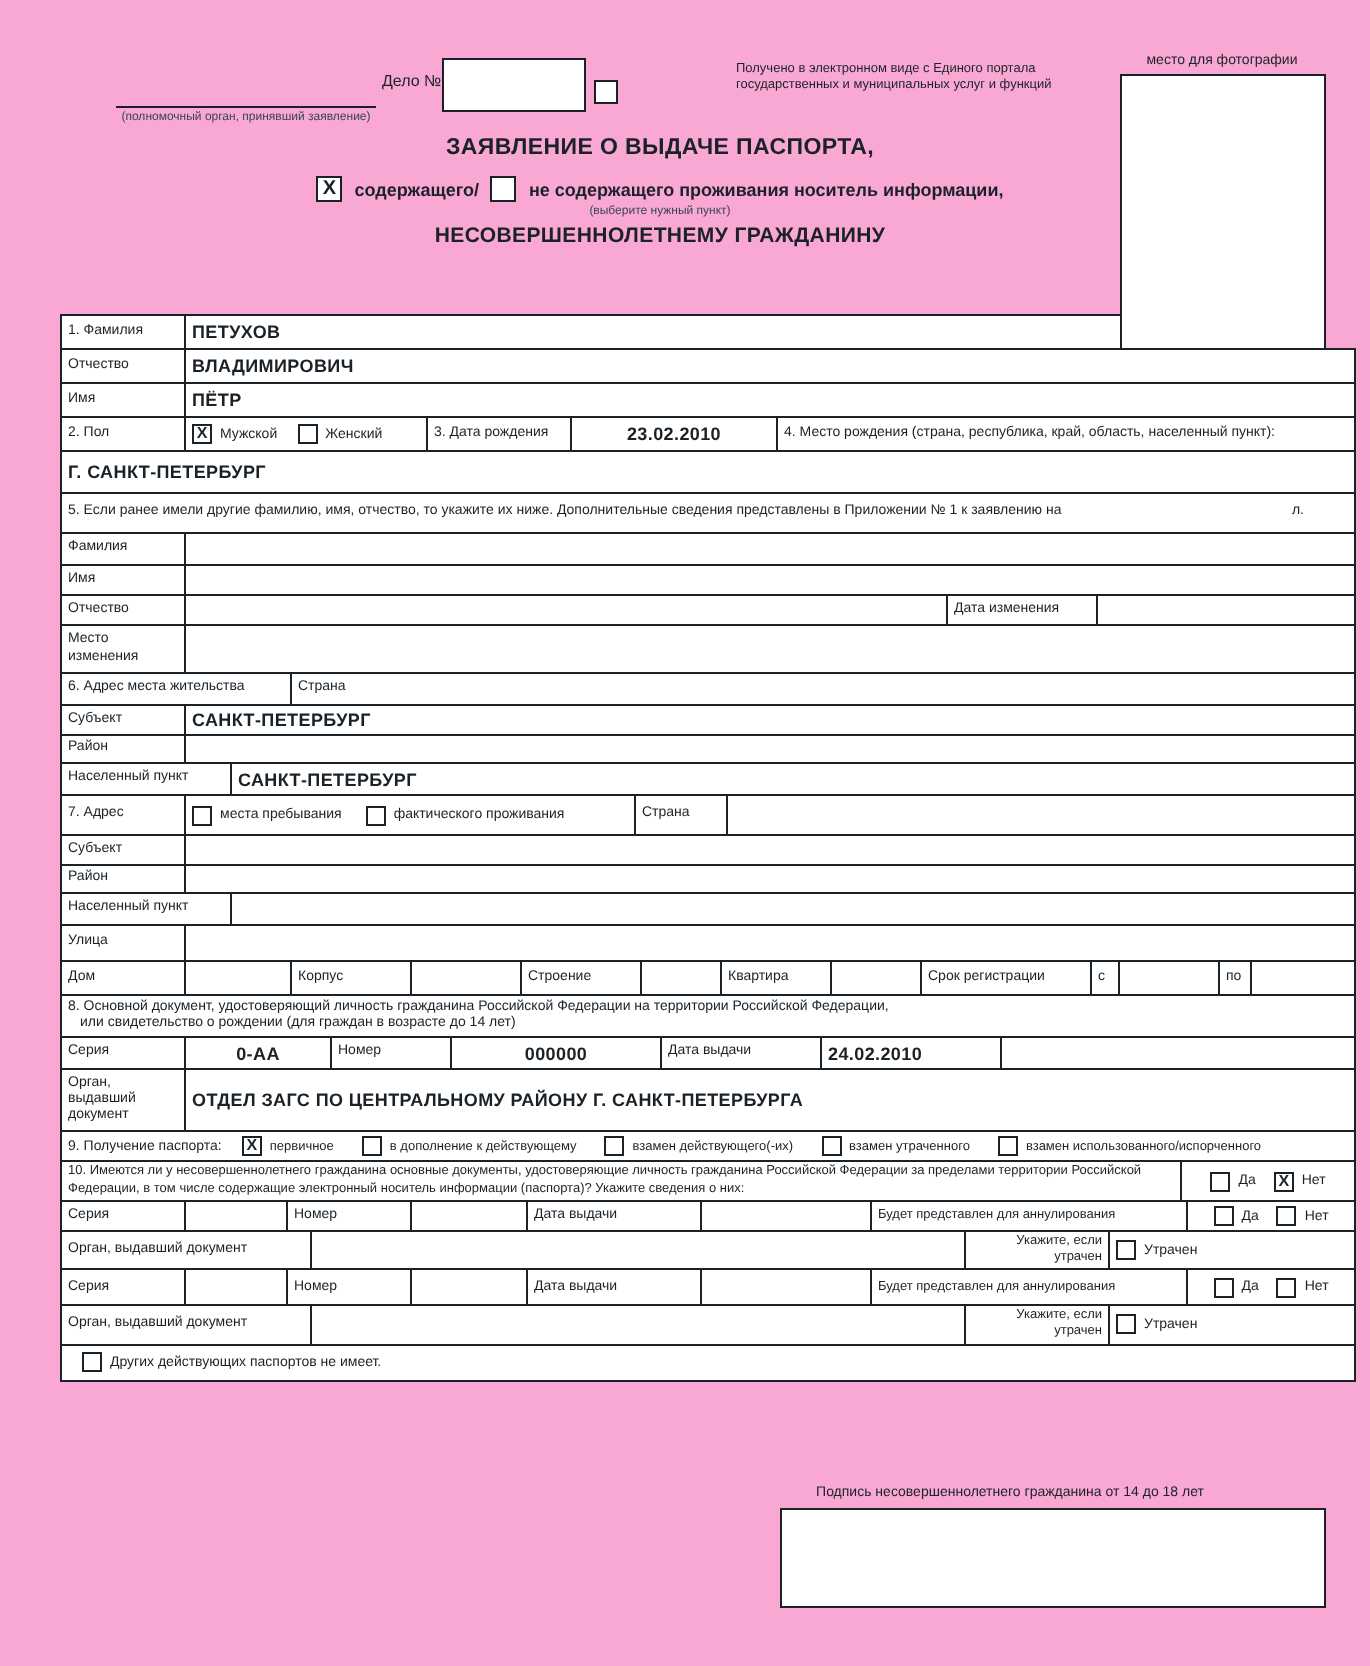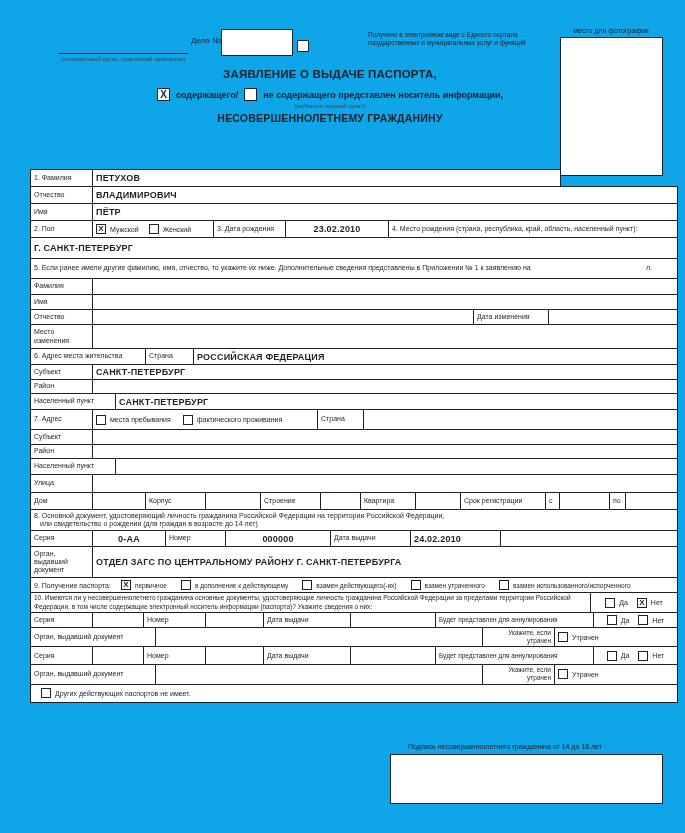--- a/index.html
+++ b/index.html
@@ -1,25 +1,25 @@
 <!DOCTYPE html>
 <html><head>
 <meta charset="utf-8">
 <style>
   html,body{margin:0;padding:0;background:#fff;}
-  .page{position:relative;width:685px;height:833px;background:#0ea5e9;overflow:hidden;
+  .page{position:relative;width:685px;height:833px;background:#f9a8d4;overflow:hidden;
         font-family:"Liberation Sans","DejaVu Sans",sans-serif;color:#1a2228;}
   .abs{position:absolute;box-sizing:border-box;}
   .box{border:1px solid #1a2228;background:#fff;}
   .cb{display:inline-flex;align-items:center;justify-content:center;width:11px;height:11px;
       border:1px solid #1a2228;font-size:9px;font-weight:bold;flex:none;background:#fff;
       box-sizing:border-box;line-height:1;}
   .cb.lg{width:13px;height:13px;font-size:10px;}
   .cb.sm{width:10px;height:10px;font-size:8px;}
-  .tbl{position:absolute;left:30px;top:170px;width:648px;}
+  .tbl{position:absolute;left:30px;top:158px;width:648px;}
   .row{display:flex;align-items:stretch;border:1px solid #1a2228;margin-top:-1px;
        box-sizing:border-box;background:#fff;width:648px;}
   .row.cut{width:531px;}
   .cell{display:flex;align-items:center;padding:1px 3px;box-sizing:border-box;
         border-right:1px solid #1a2228;overflow:hidden;}
   .cell:last-child{border-right:none;}
   .fill{flex:1 1 auto;min-width:0;}
   .fx{flex:none;}
   .lb{font-size:7px;line-height:1.15;}
   .lb65{font-size:6.5px;line-height:1.25;}
@@ -50,21 +50,21 @@
 
   <div class="abs small7" style="left:559px;top:27px;width:104px;text-align:center;">место для фотографии</div>
   <div class="abs box" style="left:560px;top:37px;width:103px;height:139px;"></div>
 
   <div class="hdr-center">
     <div class="t1">ЗАЯВЛЕНИЕ О ВЫДАЧЕ ПАСПОРТА,</div>
     <div class="optline">
       <span class="cb lg">X</span>
       <span>содержащего/</span>
       <span class="cb lg"></span>
-      <span>не содержащего представлен носитель информации,</span>
+      <span>не содержащего проживания носитель информации,</span>
     </div>
     <div class="hint">(выберите нужный пункт)</div>
     <div class="t2">НЕСОВЕРШЕННОЛЕТНЕМУ ГРАЖДАНИНУ</div>
   </div>
 
   <div class="tbl">
 
     <div class="row cut" style="min-height:18px;">
       <div class="cell fx lb" style="width:62px;">1. Фамилия</div>
       <div class="cell fill vl">ПЕТУХОВ</div>
@@ -122,21 +122,20 @@
     </div>
 
     <div class="row" style="min-height:25px;">
       <div class="cell fx lb" style="width:62px;">Место изменения</div>
       <div class="cell fill"></div>
     </div>
 
     <div class="row" style="min-height:17px;">
       <div class="cell fx lb" style="width:115px;">6. Адрес места жительства</div>
       <div class="cell fx lb" style="width:48px;">Страна</div>
-      <div class="cell fill vl">РОССИЙСКАЯ ФЕДЕРАЦИЯ</div>
     </div>
 
     <div class="row" style="min-height:16px;">
       <div class="cell fx lb" style="width:62px;">Субъект</div>
       <div class="cell fill vl">САНКТ-ПЕТЕРБУРГ</div>
     </div>
 
     <div class="row" style="min-height:15px;">
       <div class="cell fx lb" style="width:62px;">Район</div>
       <div class="cell fill vl"></div>

